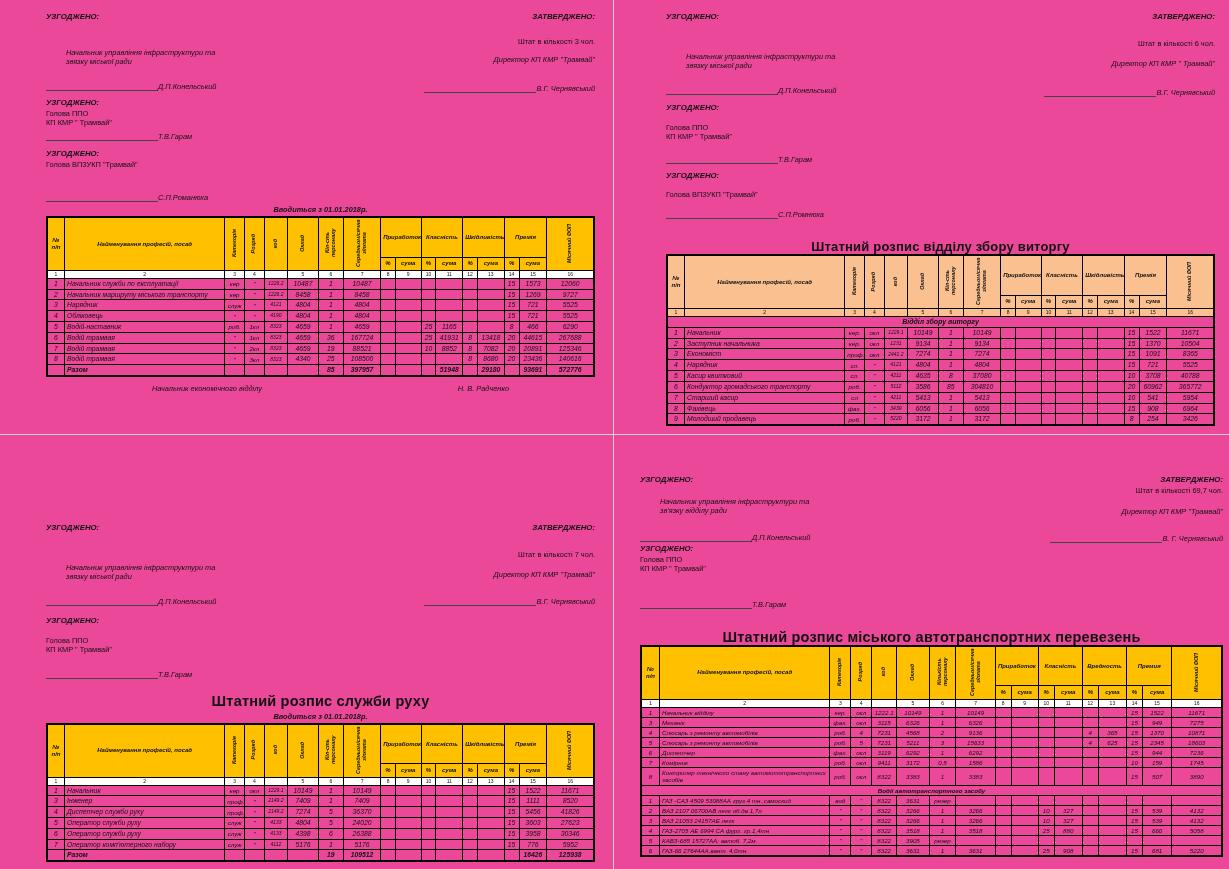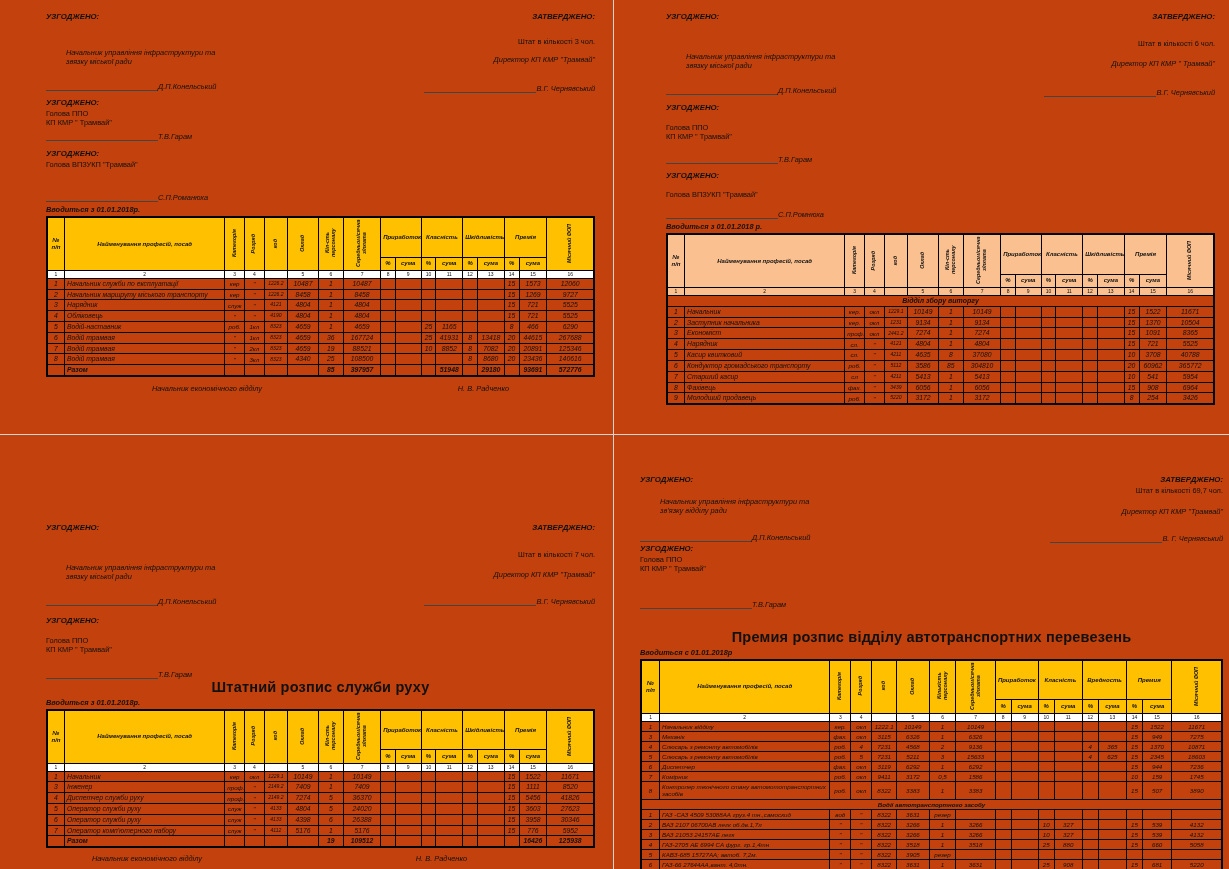--- a/index.html
+++ b/index.html
@@ -1,40 +1,40 @@
 <!DOCTYPE html>
 <html><head>
 <meta charset="utf-8">
 <style>
   html,body{margin:0;padding:0;background:#fff;}
   body{width:1229px;height:869px;overflow:hidden;font-family:"Liberation Sans",sans-serif;color:#111;}
   .sheet{display:grid;grid-template-columns:614px 615px;grid-template-rows:435px 434px;width:1229px;height:869px;background:#fff;}
-  .page{position:relative;box-sizing:border-box;overflow:hidden;background:#c2410c;}
+  .page{position:relative;box-sizing:border-box;overflow:hidden;background:#ec4899;}
   .p-tl{border-right:1px solid #d5d5d5;border-bottom:1px solid #d5d5d5;padding:12px 18px 0 46px;}
   .p-tr{border-bottom:1px solid #d5d5d5;padding:12px 14px 0 52px;}
   .p-bl{border-right:1px solid #d5d5d5;padding:12px 18px 0 46px;}
   .p-br{padding:12px 6px 0 26px;}
   .p-bl .hdr{margin-top:76px;}
   .p-br .hdr{margin-top:28px;}
   .hdr{display:flex;justify-content:space-between;font-size:7.4px;line-height:1.25;}
   .hcol{display:flex;flex-direction:column;}
   .hleft{width:55%;}
   .hright{width:42%;text-align:right;}
   .blk-label{font-weight:bold;font-style:italic;font-size:7.8px;}
   .blk-line{font-size:7.4px;}
   .blk-line.it{font-style:italic;margin-left:20px;}
   .sig{white-space:nowrap;}
   .uline{display:inline-block;width:112px;border-bottom:1px solid #444;height:8px;vertical-align:bottom;}
   .sig-name{font-style:italic;}
   .title{text-align:center;font-weight:bold;font-size:14.5px;letter-spacing:.2px;}
   .p-tl .title{margin-top:16px;}
   .p-tr .title{margin-top:20px;font-size:13px;}
-  .p-bl .title{}
+  .p-bl .title{margin-top:14px;}
   .p-br .title{margin-top:20px;}
-  .effective{text-align:left;font-weight:bold;font-style:italic;font-size:7.4px;margin:3px 0 2px 0;}
+  .effective{text-align:center;font-weight:bold;font-style:italic;font-size:7.4px;margin:3px 0 2px 0;}
   table.staff-table{width:100%;border-collapse:collapse;table-layout:fixed;border:2px solid #000;}
   .staff-table th,.staff-table td{border:1px solid #000;padding:1px 2px;overflow:hidden;}
   .staff-table thead th{background:var(--hdr,#FFC000);font-weight:bold;font-style:italic;font-size:6px;text-align:center;vertical-align:middle;line-height:1.1;}
   .staff-table thead tr.r1{height:36px;}
   .staff-table thead tr.r2{height:12px;}
   th.vert{padding:0;}
   th.vert span{writing-mode:vertical-rl;transform:rotate(180deg);display:inline-block;font-size:5.4px;max-height:50px;line-height:1.1;}
   th.h-num{font-size:5.8px;}
   th.h-name{font-size:6.6px;}
   th.h-sub{font-size:5.8px;}
@@ -348,21 +348,21 @@
             <div class="sig" style="margin-top: 11px;"><span class="uline"></span><span class="sig-name">С.П.Ромнюха</span></div>
           </div>
         </div>
       <div class="hcol hright">
           <div class="blk-label">ЗАТВЕРДЖЕНО:</div>
           <div class="blk-line" style="margin-top: 17px;">Штат в кількості 6 чол.</div>
           <div class="blk-line it" style="margin-top: 11px;">Директор КП КМР " Трамвай"</div>
           <div class="sig" style="margin-top: 20px;"><span class="uline"></span><span class="sig-name">В.Г. Чернявський</span></div>
         </div>
     </div>
-    <div class="effective">Вводиться з 01.01.2018 р.</div>
+    <div class="title">Штатний розпис відділу збору виторгу</div>
     <table class="staff-table">
         <colgroup>
           <col style="width: 3.2%;">
           <col style="width: 29.3%;">
           <col style="width: 3.6%;">
           <col style="width: 3.6%;">
           <col style="width: 4.3%;">
           <col style="width: 5.6%;">
           <col style="width: 4.6%;">
           <col style="width: 6.8%;">
@@ -849,22 +849,21 @@
             <div class="sig" style="margin-top: 26px;"><span class="uline"></span><span class="sig-name">Т.В.Гарам</span></div>
           </div>
         </div>
       <div class="hcol hright">
           <div class="blk-label">ЗАТВЕРДЖЕНО:</div>
           <div class="blk-line" style="margin-top: 1px;">Штат в кількості 69,7 чол.</div>
           <div class="blk-line it" style="margin-top: 12px;">Директор  КП КМР "Трамвай"</div>
           <div class="sig" style="margin-top: 18px;"><span class="uline"></span><span class="sig-name">В. Г. Чернявський</span></div>
         </div>
     </div>
-    <div class="title">Премия розпис відділу автотранспортних перевезень</div>
-    <div class="effective">Вводиться с 01.01.2018р</div>
+    <div class="title">Штатний розпис міського автотранспортних перевезень</div>
     <table class="staff-table">
         <colgroup>
           <col style="width: 3.2%;">
           <col style="width: 29.3%;">
           <col style="width: 3.6%;">
           <col style="width: 3.6%;">
           <col style="width: 4.3%;">
           <col style="width: 5.6%;">
           <col style="width: 4.6%;">
           <col style="width: 6.8%;">

